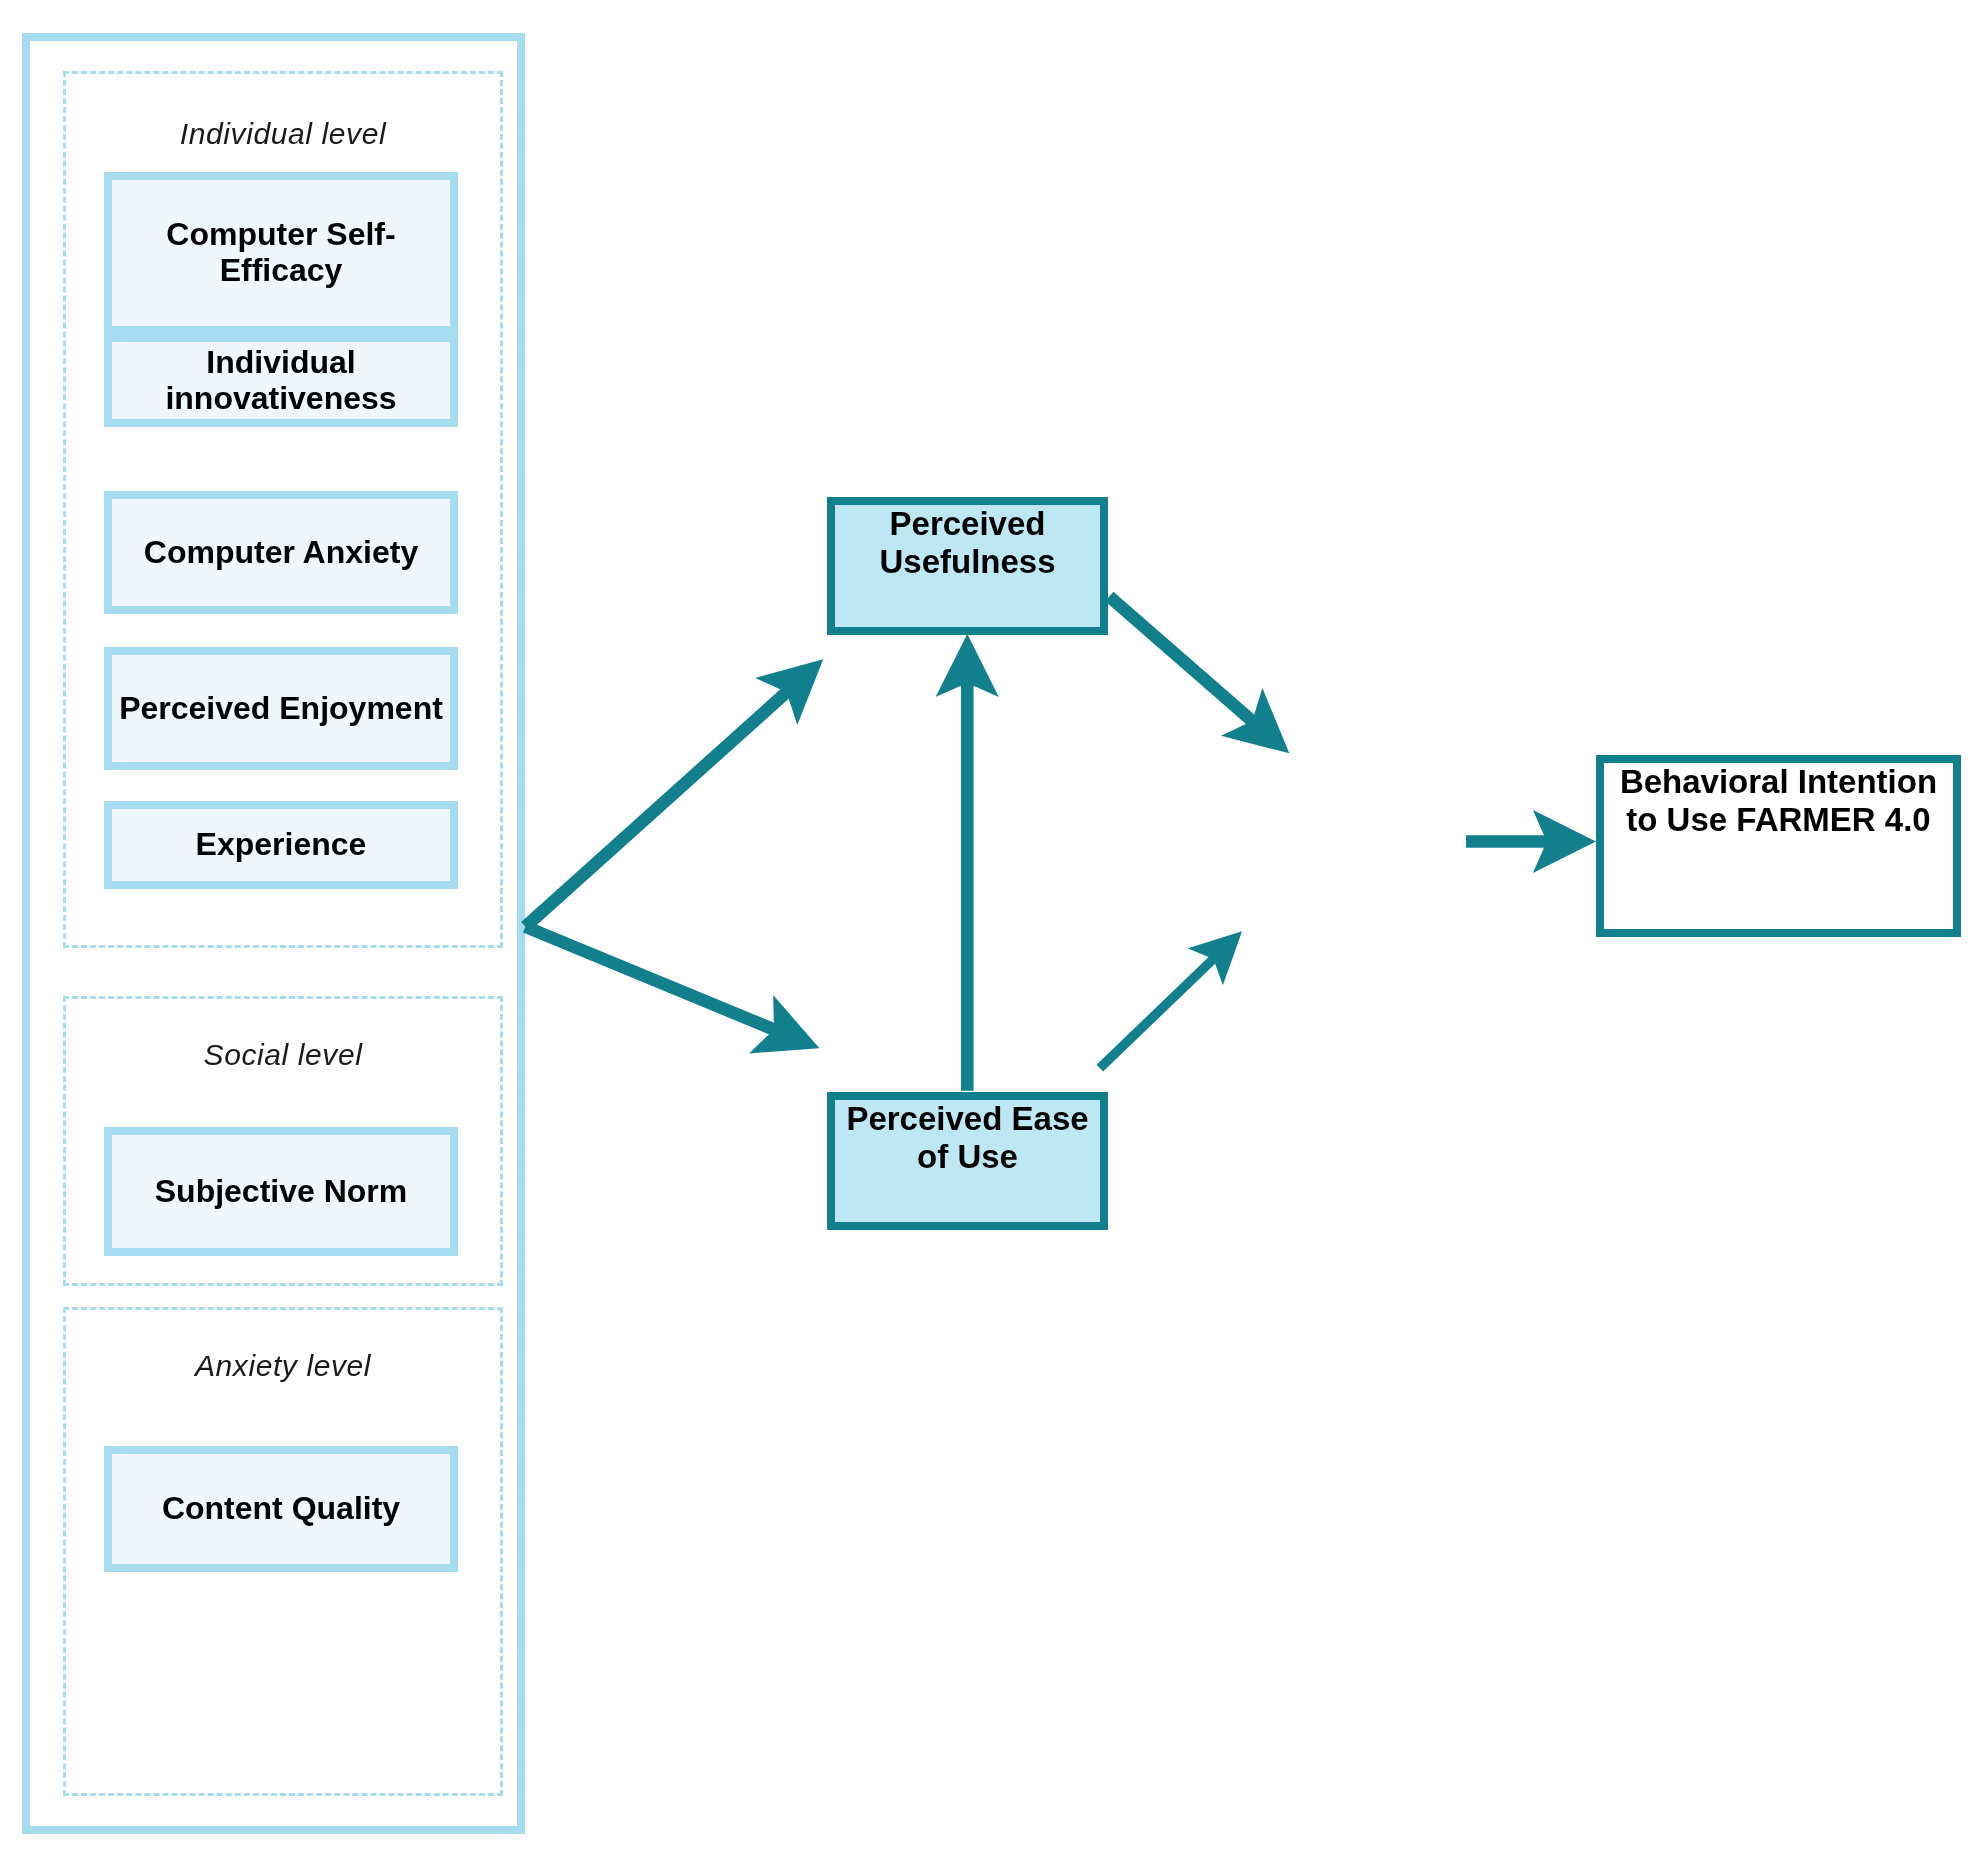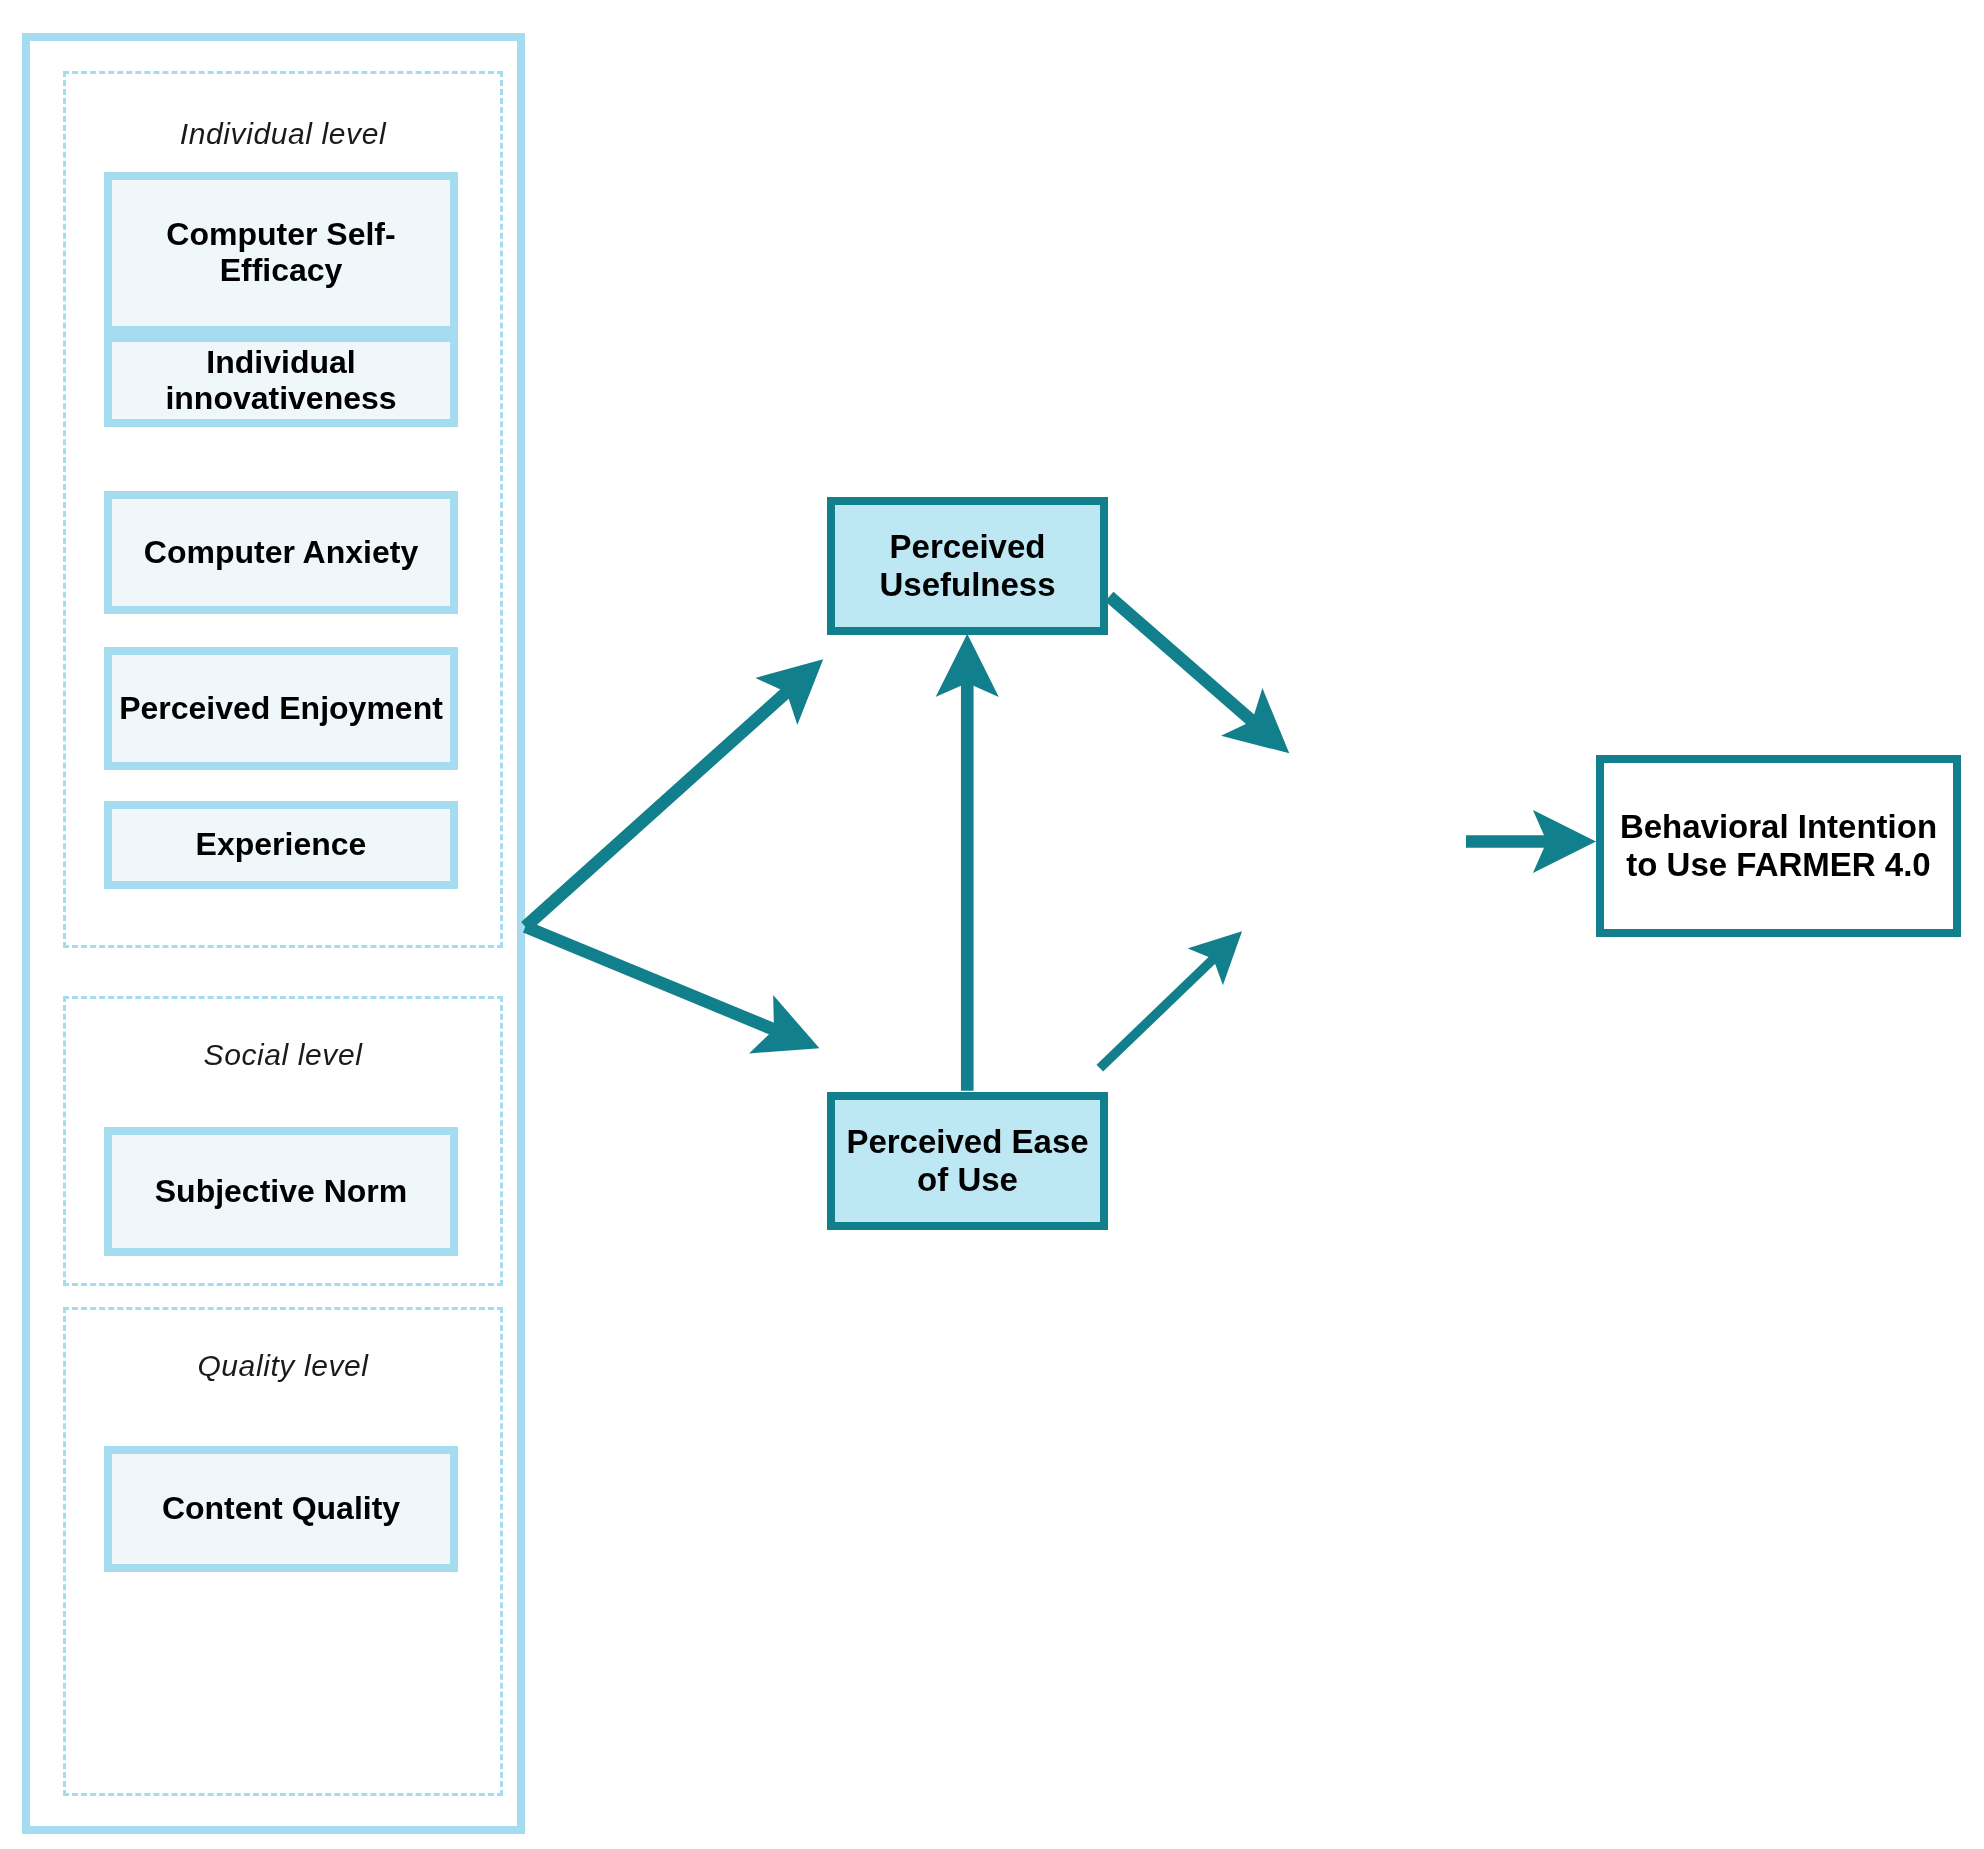--- a/index.html
+++ b/index.html
@@ -90,21 +90,20 @@
   
   #box-cq    { top: 136px;  height: 126px; }
   #box-fc    { top: 302px;  height: 126px; }
 
   
   .node {
     position: absolute;
     box-sizing: border-box;
     border: 8.2px solid #12808C;
     display: flex;
-    align-items: center;
     justify-content: center;
     text-align: center;
   }
   .node .label {
     font-weight: bold;
     font-size: 33px;
     line-height: 1.16;
     color: #000000;
     padding: 0 7.6px;
   }
@@ -154,21 +153,21 @@
     </div>
 
     <div class="level-group" id="group-social">
       <div class="level-title">Social level</div>
       <div class="construct-box" id="box-sn">
         <span class="label">Subjective Norm</span>
       </div>
     </div>
 
     <div class="level-group" id="group-system">
-      <div class="level-title">Quality level</div>
+      <div class="level-title">Anxiety level</div>
       <div class="construct-box" id="box-cq">
         <span class="label">Content Quality</span>
       </div>
     </div>
   </div>
 
   <svg id="arrow-layer" viewBox="0 0 3144 2929" xmlns="http://www.w3.org/2000/svg">
     <defs>
       <marker id="ah-thick" markerWidth="5" markerHeight="5" refX="3.6" refY="2.5" orient="auto" markerUnits="strokeWidth">
         <path d="M0,0 L5,2.5 L0,5 L1.1,2.5 Z" fill="#12808C"></path>

